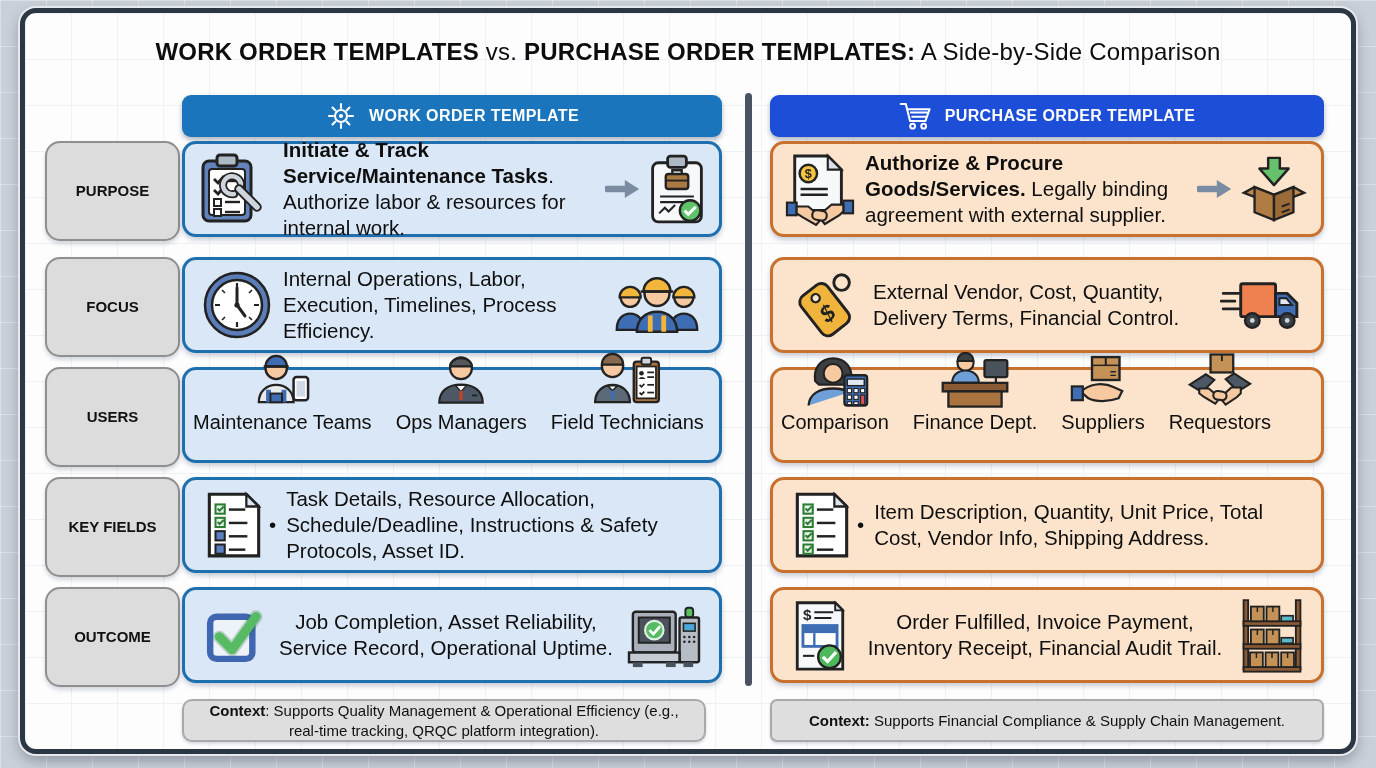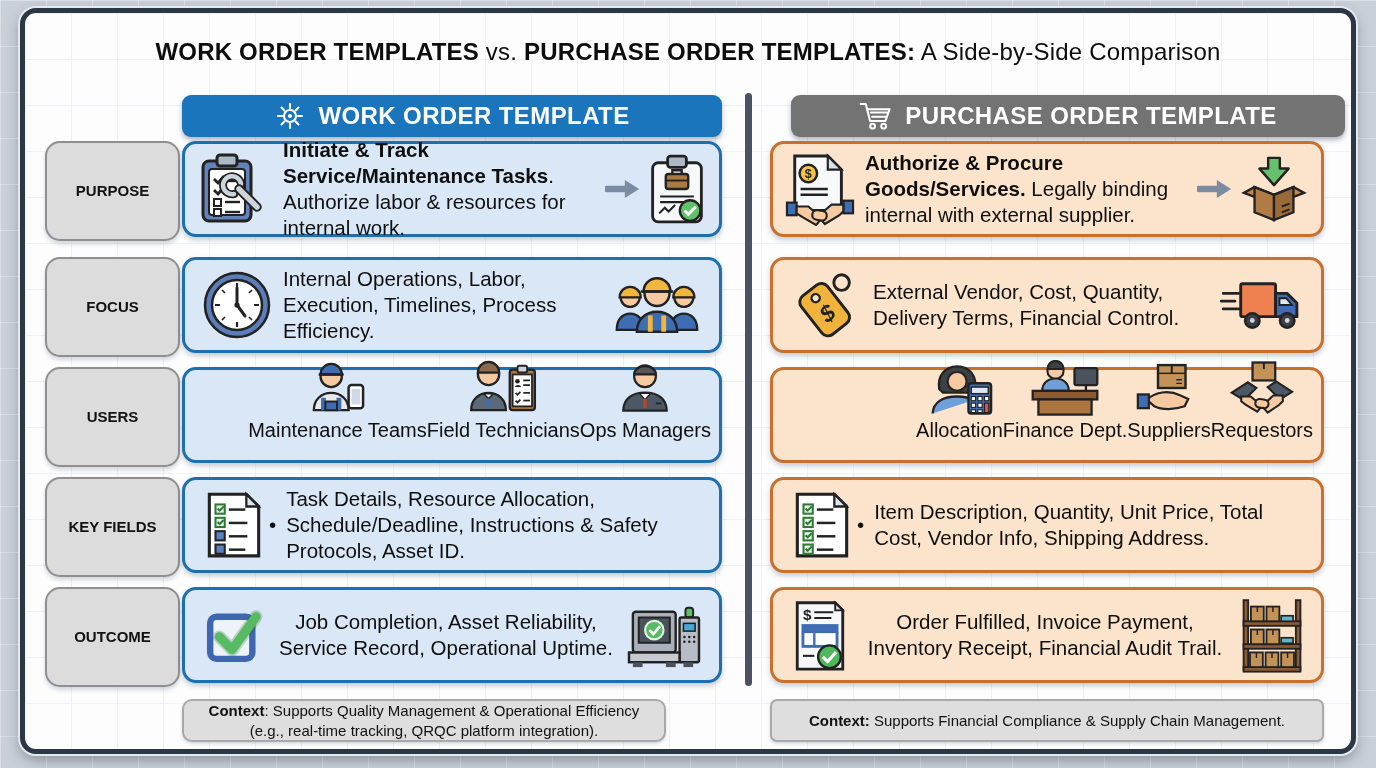--- a/index.html
+++ b/index.html
@@ -21,25 +21,25 @@
     box-shadow:0 0 0 2px #e6eaef, 0 6px 14px rgba(20,30,45,.35);
   }
   .title{
     position:absolute;left:0;right:0;top:38px;text-align:center;
     font-size:24px;color:#0d0d0d;letter-spacing:.2px;white-space:nowrap;
   }
   .title .tb{font-weight:800;}
   .hdr{
     position:absolute;top:95px;height:42px;border-radius:9px;
     display:flex;align-items:center;justify-content:center;gap:12px;
-    color:#fff;font-weight:800;font-size:24px;letter-spacing:.4px;
+    color:#fff;font-weight:800;font-size:16px;letter-spacing:.4px;
     box-shadow:0 3px 5px rgba(30,50,80,.35);
   }
   .wo-hdr{left:182px;width:540px;background:#1b75bc;}
-  .po-hdr{left:791px;width:554px;background:#737373;}
+  .po-hdr{left:770px;width:554px;background:#1d4ed8;}
   .divider{position:absolute;left:745px;top:93px;width:7px;height:593px;background:#4a5160;border-radius:4px;}
   .lbl{
     position:absolute;left:45px;width:131px;height:96px;border-radius:15px;
     background:#dcdcdc;border:2px solid #8f8f8f;
     display:flex;align-items:center;justify-content:center;text-align:center;
     font-weight:800;font-size:15px;color:#111;line-height:1.15;
     box-shadow:0 3px 4px rgba(40,60,90,.2);
   }
   .box{
     position:absolute;height:96px;border-radius:14px;box-sizing:border-box;
@@ -47,31 +47,31 @@
     box-shadow:0 3px 5px rgba(40,60,90,.25);
   }
   .wo{left:182px;width:540px;background:#d9e7f6;border:3px solid #1d6fae;}
   .po{left:770px;width:554px;background:#fce4cc;border:3px solid #c8702e;}
   .r1{top:141px}.r2{top:257px}.r3{top:367px}.r4{top:477px}.r5{top:587px}
   .rowtext{font-size:20.5px;line-height:1.26;color:#0f0f0f;}
   .rowtext .b{font-weight:800;}
   .pad{padding:0 10px;}
   .icon{flex:0 0 auto;display:flex;align-items:center;justify-content:center;}
   .center{text-align:center;}
-  .users{justify-content:flex-end;padding:16px 8px;}
+  .users{justify-content:flex-start;padding:24px 8px;gap:24px;}
   .uitem{display:flex;flex-direction:column;align-items:center;justify-content:flex-end;height:100%;padding-bottom:4px;}
   .ulabel{font-size:20px;color:#0f0f0f;margin-top:3px;white-space:nowrap;}
   .ctx{
     position:absolute;top:699px;height:43px;border-radius:10px;
     background:#dedede;border:2px solid #a9a9a9;
     display:flex;align-items:center;justify-content:center;text-align:center;
     font-size:15px;color:#111;line-height:1.3;box-shadow:0 2px 3px rgba(40,60,90,.18);
   }
   .ctx .b{font-weight:800;}
-  .wo-ctx{left:182px;width:484px;padding:0 14px;box-sizing:border-box;}
+  .wo-ctx{left:182px;width:524px;padding:0 14px;box-sizing:border-box;}
   .po-ctx{left:770px;width:554px;padding:0 14px;box-sizing:border-box;border-radius:7px;}
   .bullet{font-size:20.5px;padding:0 10px 0 2px;color:#0f0f0f;}
   svg{display:block;}
 </style>
 </head>
 <body>
 
 <div class="panel"></div>
 
 <div class="title">
@@ -207,53 +207,53 @@
         <path d="M18 39v13M34 39v13" stroke="#3f6db4" stroke-width="5"></path>
         <rect x="20" y="43" width="12" height="9" fill="#3f6db4" stroke="#222" stroke-width="2"></rect>
         <rect x="44" y="26" width="15" height="24" rx="3" fill="#fff" stroke="#222" stroke-width="2.6"></rect>
         <rect x="47" y="30" width="9" height="16" fill="#cfd8e4"></rect>
       </svg>
     </span>
     <span class="ulabel">Maintenance Teams</span>
   </div>
   <div class="uitem">
     <span class="icon">
+      <svg width="58" height="56" viewBox="0 0 64 58">
+        <circle cx="32" cy="16" r="12" fill="#f6c9a0" stroke="#222" stroke-width="2.4"></circle>
+        <path d="M20 14a12 9 0 0 1 24 0z" fill="#55575a" stroke="#222" stroke-width="2.4"></path>
+        <path d="M8 54c0-13 10-20 24-20s24 7 24 20z" fill="#4d5866" stroke="#222" stroke-width="2.4"></path>
+        <path d="M26 35l6 7 6-7z" fill="#fff" stroke="#222" stroke-width="1.5"></path>
+        <path d="M32 41v10" stroke="#b8452f" stroke-width="4"></path>
+        <path d="M44 46h6" stroke="#222" stroke-width="2"></path>
+      </svg>
+    </span>
+    <span class="ulabel">Ops Managers</span>
+  </div>
+  <div class="uitem">
+    <span class="icon">
       <svg width="76" height="56" viewBox="0 0 78 58">
         <circle cx="24" cy="15" r="11" fill="#f6c9a0" stroke="#222" stroke-width="2.4"></circle>
         <path d="M13 13a11 11 0 0 1 22 0z" fill="#8a6a4f" stroke="#222" stroke-width="2.4"></path>
         <path d="M6 52c0-11 8-18 18-18s18 7 18 18z" fill="#5c6a78" stroke="#222" stroke-width="2.4"></path>
         <path d="M19 35l5 5 5-5z" fill="#fff" stroke="#222" stroke-width="1.6"></path>
         <path d="M24 40v9" stroke="#3f6db4" stroke-width="4"></path>
         <rect x="46" y="10" width="26" height="42" rx="3" fill="#a9743f" stroke="#222" stroke-width="2.4"></rect>
         <rect x="49" y="15" width="20" height="33" fill="#fff" stroke="#222" stroke-width="1.8"></rect>
         <rect x="54" y="6" width="10" height="7" rx="2" fill="#cfd5dc" stroke="#222" stroke-width="2"></rect>
         <circle cx="54" cy="22" r="2.4" fill="#222"></circle>
           <path d="M51 28a4 4 0 0 1 7 0z" fill="#222"></path>
         <path d="M60 21h7M60 26h7" stroke="#222" stroke-width="1.8"></path>
         <path d="M52 34l2 2 3-3" fill="none" stroke="#222" stroke-width="1.8"></path>
           <path d="M60 34h7" stroke="#222" stroke-width="1.8"></path>
         <path d="M52 42l2 2 3-3" fill="none" stroke="#222" stroke-width="1.8"></path>
           <path d="M60 42h7" stroke="#222" stroke-width="1.8"></path>
       </svg>
     </span>
     <span class="ulabel">Field Technicians</span>
   </div>
-  <div class="uitem">
-    <span class="icon">
-      <svg width="58" height="56" viewBox="0 0 64 58">
-        <circle cx="32" cy="16" r="12" fill="#f6c9a0" stroke="#222" stroke-width="2.4"></circle>
-        <path d="M20 14a12 9 0 0 1 24 0z" fill="#55575a" stroke="#222" stroke-width="2.4"></path>
-        <path d="M8 54c0-13 10-20 24-20s24 7 24 20z" fill="#4d5866" stroke="#222" stroke-width="2.4"></path>
-        <path d="M26 35l6 7 6-7z" fill="#fff" stroke="#222" stroke-width="1.5"></path>
-        <path d="M32 41v10" stroke="#b8452f" stroke-width="4"></path>
-        <path d="M44 46h6" stroke="#222" stroke-width="2"></path>
-      </svg>
-    </span>
-    <span class="ulabel">Ops Managers</span>
-  </div>
 </div>
 
 <div class="box wo r4" style="padding:0 16px;">
   <span class="icon">
     <svg width="66" height="74" viewBox="0 0 64 72">
       <path d="M8 6h36l12 12v48H8z" fill="#fff" stroke="#222" stroke-width="3"></path>
       <path d="M44 6v12h12z" fill="#dbe4ef" stroke="#222" stroke-width="2.2"></path>
       <rect x="14" y="16" width="9" height="9" fill="#e7f5e9" stroke="#2c7a33" stroke-width="2"></rect>
         <path d="M16 20l2 2 4-4" fill="none" stroke="#2c7a33" stroke-width="2"></path>
         <path d="M27 21h16" stroke="#222" stroke-width="2.4"></path>
@@ -317,21 +317,21 @@
       <text x="24" y="27" font-size="13" font-weight="bold" text-anchor="middle" fill="#222">$</text>
       <path d="M16 38h28M16 44h28" stroke="#222" stroke-width="2.5"></path>
       <rect x="2" y="52" width="10" height="13" fill="#3f6db4" stroke="#222" stroke-width="2.2"></rect>
       <rect x="60" y="50" width="10" height="13" fill="#3f6db4" stroke="#222" stroke-width="2.2"></rect>
       <path d="M12 56h12l14 12-6 7-14-8-6-4z" fill="#f6c9a0" stroke="#222" stroke-width="2.2"></path>
       <path d="M60 54H48L34 66l7 8 15-9 4-4z" fill="#f6c9a0" stroke="#222" stroke-width="2.2"></path>
       <rect x="28" y="60" width="15" height="10" rx="5" fill="#f6c9a0" stroke="#222" stroke-width="2.2" transform="rotate(8 35 65)"></rect>
     </svg>
   </span>
   <div class="rowtext pad" style="flex:1;">
-    <span class="b">Authorize &amp; Procure Goods/Services.</span><span> Legally binding internal with external supplier.</span>
+    <span class="b">Authorize &amp; Procure Goods/Services.</span><span> Legally binding agreement with external supplier.</span>
   </div>
   <span class="icon" style="margin:0 6px;">
     <svg width="36" height="22" viewBox="0 0 40 24">
         <path d="M2 12h22" stroke="#7b8ba1" stroke-width="7" stroke-linecap="round"></path>
         <path d="M22 2l16 10-16 10z" fill="#7b8ba1"></path>
       </svg>
   </span>
   <span class="icon">
     <svg width="70" height="70" viewBox="0 0 72 72">
       <path d="M30 4h12v11h9L36 32 21 15h9z" fill="#67c06b" stroke="#222" stroke-width="2.5" stroke-linejoin="round"></path>
@@ -384,21 +384,21 @@
             <rect x="56" y="38" width="4.5" height="4.5"></rect>
             <rect x="63" y="38" width="4.5" height="4.5"></rect>
             <rect x="49" y="45" width="4.5" height="4.5"></rect>
             <rect x="56" y="45" width="4.5" height="4.5"></rect>
             <rect x="49" y="52" width="4.5" height="3"></rect>
             <rect x="56" y="52" width="4.5" height="3"></rect>
           </g>
         <rect x="63" y="45" width="4.5" height="10" fill="#d9534f" stroke="#222" stroke-width="1.2"></rect>
       </svg>
     </span>
-    <span class="ulabel">Allocation</span>
+    <span class="ulabel">Comparison</span>
   </div>
   <div class="uitem">
     <span class="icon">
       <svg width="76" height="56" viewBox="0 0 80 58">
         <circle cx="30" cy="11" r="8.5" fill="#f6c9a0" stroke="#222" stroke-width="2.2"></circle>
         <path d="M21.5 9a8.5 8.5 0 0 1 17 0z" fill="#3c4043" stroke="#222" stroke-width="2.2"></path>
         <path d="M16 32c0-8 6-13 14-13s14 5 14 13z" fill="#6f9fd8" stroke="#222" stroke-width="2.2"></path>
         <rect x="50" y="8" width="24" height="18" rx="2" fill="#4a525c" stroke="#222" stroke-width="2.4"></rect>
         <path d="M62 26v6" stroke="#222" stroke-width="2.4"></path>
         <rect x="6" y="32" width="68" height="9" fill="#8a5a34" stroke="#222" stroke-width="2.4"></rect>

